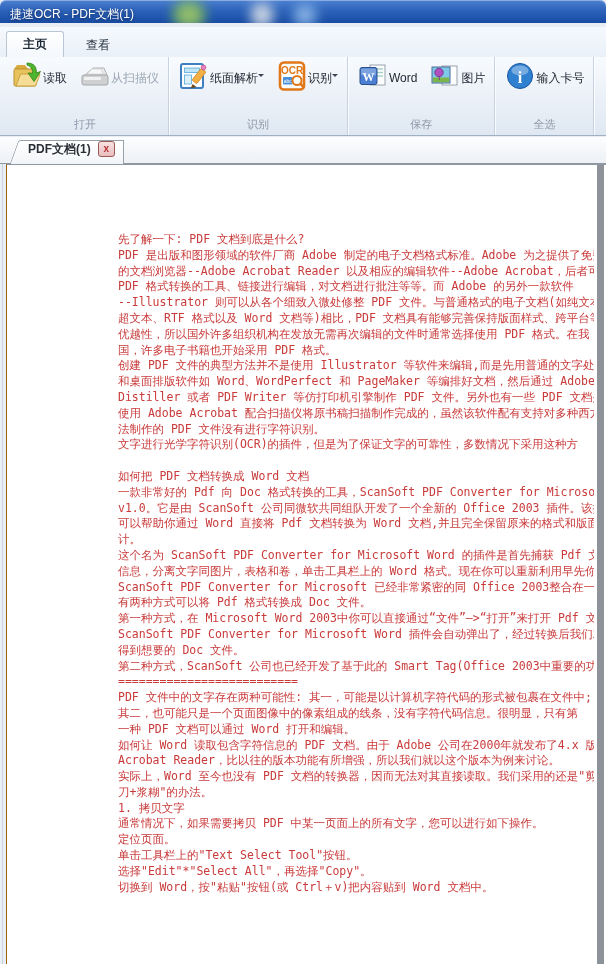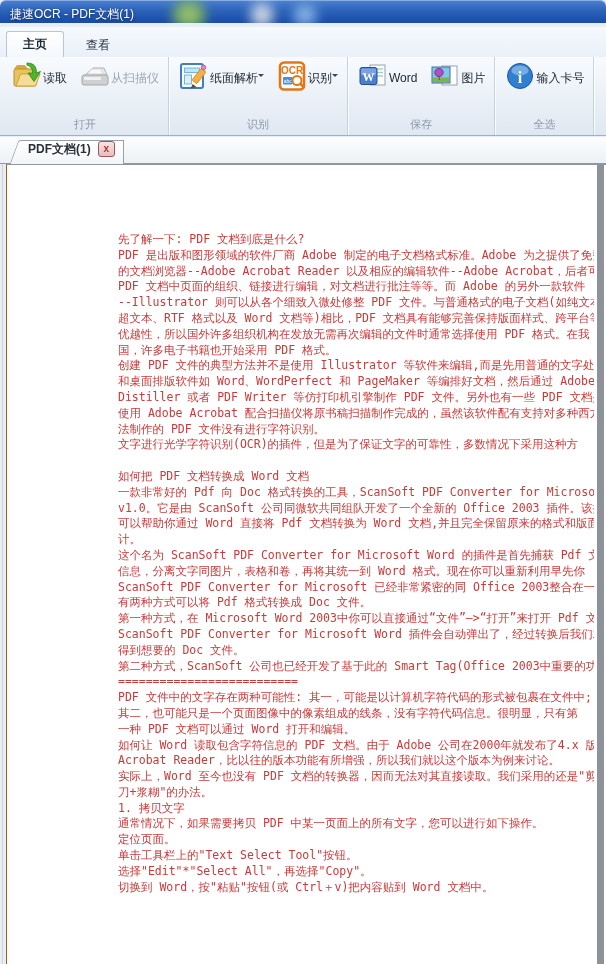--- a/index.html
+++ b/index.html
@@ -227,39 +227,39 @@
   </div>
 </div>
 
 <div class="frame-line"></div>
 
 <div class="docarea">
   <div class="doc-text" style="color: rgb(201, 58, 58);">
       <div class="doc-line">先了解一下: PDF 文档到底是什么?</div>
       <div class="doc-line">PDF 是出版和图形领域的软件厂商 Adobe 制定的电子文档格式标准。Adobe 为之提供了免费</div>
       <div class="doc-line">的文档浏览器--Adobe Acrobat Reader 以及相应的编辑软件--Adobe Acrobat，后者可以对</div>
-      <div class="doc-line">PDF 文档中页面的组织、链接进行编辑，对文档进行批注等等。而 Adobe 的另外一款软件</div>
+      <div class="doc-line">PDF 格式转换的工具、链接进行编辑，对文档进行批注等等。而 Adobe 的另外一款软件</div>
       <div class="doc-line">--Illustrator 则可以从各个细致入微处修整 PDF 文件。与普通格式的电子文档(如纯文本、</div>
       <div class="doc-line">超文本、RTF 格式以及 Word 文档等)相比，PDF 文档具有能够完善保持版面样式、跨平台等</div>
       <div class="doc-line">优越性，所以国外许多组织机构在发放无需再次编辑的文件时通常选择使用 PDF 格式。在我</div>
       <div class="doc-line">国，许多电子书籍也开始采用 PDF 格式。</div>
       <div class="doc-line">创建 PDF 文件的典型方法并不是使用 Illustrator 等软件来编辑,而是先用普通的文字处理</div>
       <div class="doc-line">和桌面排版软件如 Word、WordPerfect 和 PageMaker 等编排好文档，然后通过 Adobe 的 PDF</div>
       <div class="doc-line">Distiller 或者 PDF Writer 等仿打印机引擎制作 PDF 文件。另外也有一些 PDF 文档是直接</div>
       <div class="doc-line">使用 Adobe Acrobat 配合扫描仪将原书稿扫描制作完成的，虽然该软件配有支持对多种西方</div>
       <div class="doc-line">法制作的 PDF 文件没有进行字符识别。</div>
       <div class="doc-line">文字进行光学字符识别(OCR)的插件，但是为了保证文字的可靠性，多数情况下采用这种方</div>
       <div class="doc-line">&nbsp;</div>
       <div class="doc-line">如何把 PDF 文档转换成 Word 文档</div>
       <div class="doc-line">一款非常好的 Pdf 向 Doc 格式转换的工具，ScanSoft PDF Converter for Microsoft Word</div>
       <div class="doc-line">v1.0。它是由 ScanSoft 公司同微软共同组队开发了一个全新的 Office 2003 插件。该插件</div>
       <div class="doc-line">可以帮助你通过 Word 直接将 Pdf 文档转换为 Word 文档,并且完全保留原来的格式和版面设</div>
       <div class="doc-line">计。</div>
       <div class="doc-line">这个名为 ScanSoft PDF Converter for Microsoft Word 的插件是首先捕获 Pdf 文档中的</div>
-      <div class="doc-line">信息，分离文字同图片，表格和卷，再将其统一到 Word 格式。现在你可以重新利用早先你</div>
+      <div class="doc-line">信息，分离文字同图片，表格和卷，单击工具栏上的 Word 格式。现在你可以重新利用早先你</div>
       <div class="doc-line">ScanSoft PDF Converter for Microsoft 已经非常紧密的同 Office 2003整合在一起了，</div>
       <div class="doc-line">有两种方式可以将 Pdf 格式转换成 Doc 文件。</div>
       <div class="doc-line">第一种方式，在 Microsoft Word 2003中你可以直接通过“文件”—&gt;“打开”来打开 Pdf 文件。</div>
       <div class="doc-line">ScanSoft PDF Converter for Microsoft Word 插件会自动弹出了，经过转换后我们就可以</div>
       <div class="doc-line">得到想要的 Doc 文件。</div>
       <div class="doc-line">第二种方式，ScanSoft 公司也已经开发了基于此的 Smart Tag(Office 2003中重要的功能元</div>
       <div class="doc-line">==========================</div>
       <div class="doc-line">PDF 文件中的文字存在两种可能性: 其一，可能是以计算机字符代码的形式被包裹在文件中;</div>
       <div class="doc-line">其二，也可能只是一个页面图像中的像素组成的线条，没有字符代码信息。很明显，只有第</div>
       <div class="doc-line">一种 PDF 文档可以通过 Word 打开和编辑。</div>

